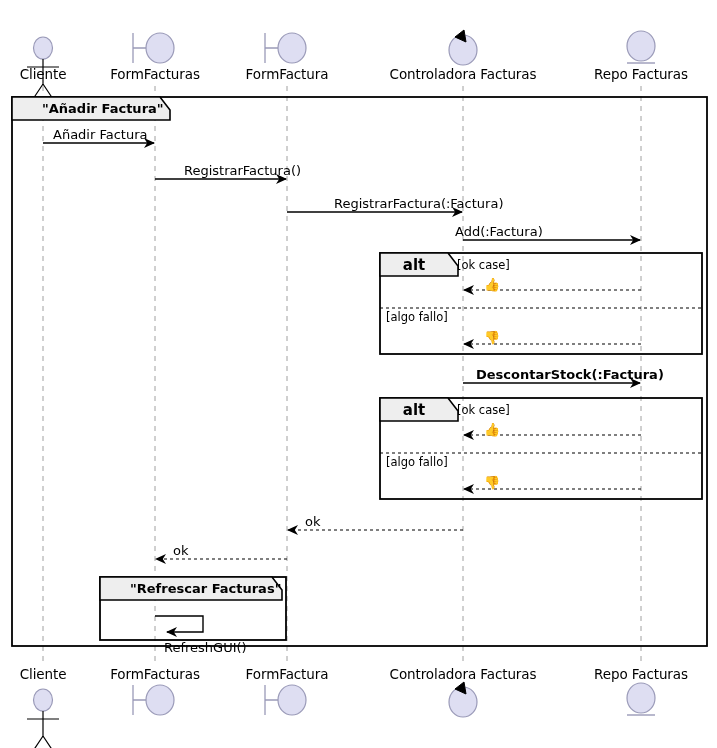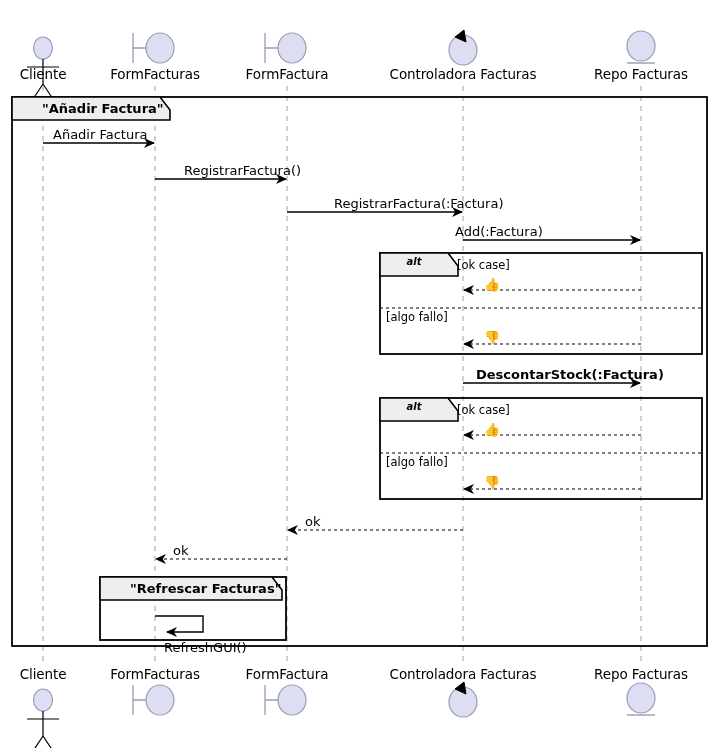--- a/index.html
+++ b/index.html
@@ -44,27 +44,26 @@
   }
   .guard-label {
     position: absolute;
     font-size: 11.5px;
     font-weight: normal;
     color: #000000;
     white-space: nowrap;
   }
   .alt-kw {
     position: absolute;
-    font-size: 10px;
+    font-size: 15px;
     font-weight: bold;
     color: #000000;
     white-space: nowrap;
     text-align: center;
     transform: translateX(-50%);
-    font-style: italic;
   }
   .emoji {
     position: absolute;
     font-size: 13px;
     line-height: 1;
     color: #3b3b3b;
     white-space: nowrap;
   }
 </style>
 </head>

